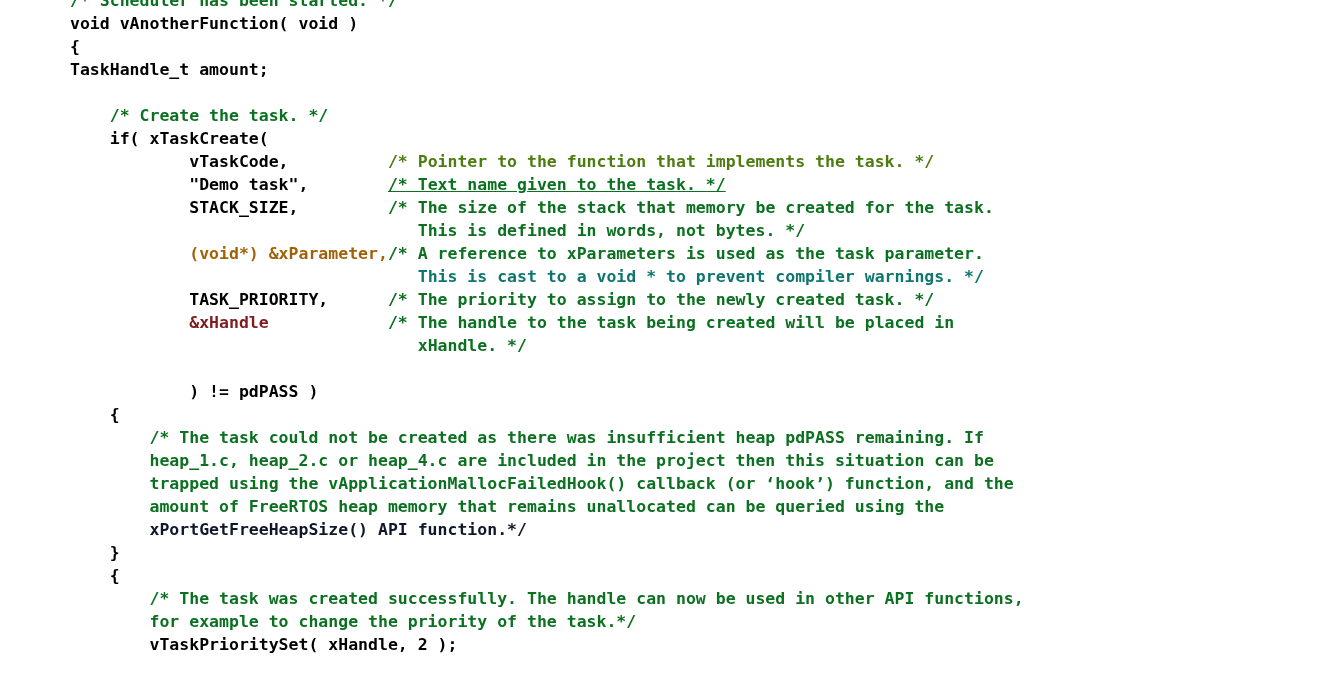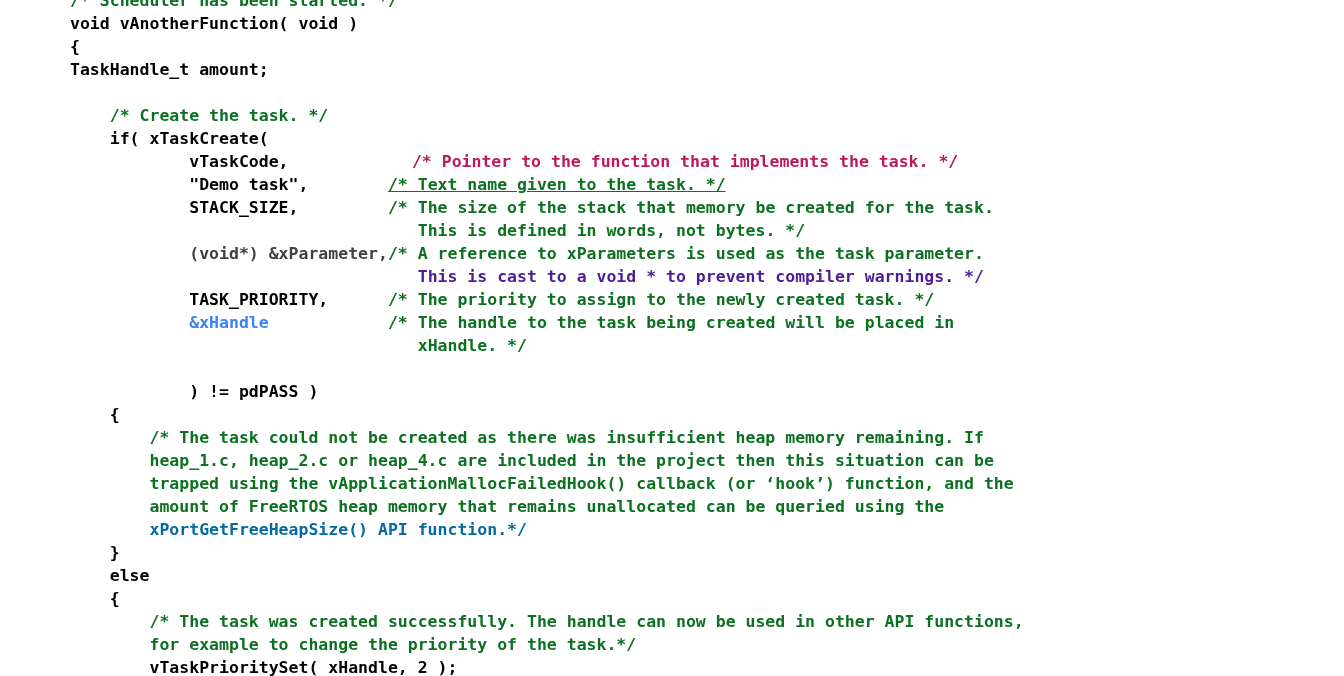--- a/index.html
+++ b/index.html
@@ -59,37 +59,36 @@
 
 <div id="code-listing">
   <div class="code-lines">
       <div class="line"><span class="seg tok-comment" style="color: rgb(11, 112, 32);">/* Scheduler has been started. */</span></div>
       <div class="line"><span class="seg tok-code" style="color: rgb(0, 0, 0);">void vAnotherFunction( void )</span></div>
       <div class="line"><span class="seg tok-code" style="color: rgb(0, 0, 0);">{</span></div>
       <div class="line"><span class="seg tok-code" style="color: rgb(0, 0, 0);">TaskHandle_t amount;</span></div>
       <div class="line blank">&nbsp;</div>
       <div class="line"><span class="seg tok-comment" style="color: rgb(11, 112, 32);">    /* Create the task. */</span></div>
       <div class="line"><span class="seg tok-code" style="color: rgb(0, 0, 0);">    if( xTaskCreate(</span></div>
-      <div class="line"><span class="seg tok-code" style="color: rgb(0, 0, 0);">            vTaskCode,          </span><span class="seg tok-comment" style="color: #be185d; margin-left: 24px;">/* Pointer to the function that implements the task. */</span></div>
+      <div class="line"><span class="seg tok-code" style="color: rgb(0, 0, 0);">            vTaskCode,          </span><span class="seg tok-comment" style="color: #4d7c0f;">/* Pointer to the function that implements the task. */</span></div>
       <div class="line"><span class="seg tok-code" style="color: rgb(0, 0, 0);">            "Demo task",        </span><span class="seg tok-comment" style="color: rgb(11, 112, 32); text-decoration: underline;">/* Text name given to the task. */</span></div>
       <div class="line"><span class="seg tok-code" style="color: rgb(0, 0, 0);">            STACK_SIZE,         </span><span class="seg tok-comment" style="color: rgb(11, 112, 32);">/* The size of the stack that memory be created for the task.</span></div>
       <div class="line"><span class="seg tok-code" style="color: rgb(0, 0, 0);">                                </span><span class="seg tok-comment" style="color: rgb(11, 112, 32);">   This is defined in words, not bytes. */</span></div>
-      <div class="line"><span class="seg tok-code" style="color: #404040;">            (void*) &amp;xParameter,</span><span class="seg tok-comment" style="color: rgb(11, 112, 32);">/* A reference to xParameters is used as the task parameter.</span></div>
-      <div class="line"><span class="seg tok-code" style="color: rgb(0, 0, 0);">                                </span><span class="seg tok-comment" style="color: #4c1d95;">   This is cast to a void * to prevent compiler warnings. */</span></div>
+      <div class="line"><span class="seg tok-code" style="color: #a16207;">            (void*) &amp;xParameter,</span><span class="seg tok-comment" style="color: rgb(11, 112, 32);">/* A reference to xParameters is used as the task parameter.</span></div>
+      <div class="line"><span class="seg tok-code" style="color: rgb(0, 0, 0);">                                </span><span class="seg tok-comment" style="color: #0f766e;">   This is cast to a void * to prevent compiler warnings. */</span></div>
       <div class="line"><span class="seg tok-code" style="color: rgb(0, 0, 0);">            TASK_PRIORITY,      </span><span class="seg tok-comment" style="color: rgb(11, 112, 32);">/* The priority to assign to the newly created task. */</span></div>
-      <div class="line"><span class="seg tok-code" style="color: #3b82f6;">            &amp;xHandle            </span><span class="seg tok-comment" style="color: rgb(11, 112, 32);">/* The handle to the task being created will be placed in</span></div>
+      <div class="line"><span class="seg tok-code" style="color: #7f1d1d;">            &amp;xHandle            </span><span class="seg tok-comment" style="color: rgb(11, 112, 32);">/* The handle to the task being created will be placed in</span></div>
       <div class="line"><span class="seg tok-code" style="color: rgb(0, 0, 0);">                                </span><span class="seg tok-comment" style="color: rgb(11, 112, 32);">   xHandle. */</span></div>
       <div class="line blank">&nbsp;</div>
       <div class="line"><span class="seg tok-code" style="color: rgb(0, 0, 0);">            ) != pdPASS )</span></div>
       <div class="line"><span class="seg tok-code" style="color: rgb(0, 0, 0);">    {</span></div>
-      <div class="line"><span class="seg tok-comment" style="color: rgb(11, 112, 32);">        /* The task could not be created as there was insufficient heap memory remaining. If</span></div>
+      <div class="line"><span class="seg tok-comment" style="color: rgb(11, 112, 32);">        /* The task could not be created as there was insufficient heap pdPASS remaining. If</span></div>
       <div class="line"><span class="seg tok-comment" style="color: rgb(11, 112, 32);">        heap_1.c, heap_2.c or heap_4.c are included in the project then this situation can be</span></div>
       <div class="line"><span class="seg tok-comment" style="color: rgb(11, 112, 32);">        trapped using the vApplicationMallocFailedHook() callback (or ‘hook’) function, and the</span></div>
       <div class="line"><span class="seg tok-comment" style="color: rgb(11, 112, 32);">        amount of FreeRTOS heap memory that remains unallocated can be queried using the</span></div>
-      <div class="line"><span class="seg tok-comment" style="color: #0369a1;">        xPortGetFreeHeapSize() API function.*/</span></div>
+      <div class="line"><span class="seg tok-comment" style="color: #0f172a;">        xPortGetFreeHeapSize() API function.*/</span></div>
       <div class="line"><span class="seg tok-code" style="color: rgb(0, 0, 0);">    }</span></div>
-      <div class="line"><span class="seg tok-code" style="color: rgb(0, 0, 0);">    else</span></div>
       <div class="line"><span class="seg tok-code" style="color: rgb(0, 0, 0);">    {</span></div>
       <div class="line"><span class="seg tok-comment" style="color: rgb(11, 112, 32);">        /* The task was created successfully. The handle can now be used in other API functions,</span></div>
       <div class="line"><span class="seg tok-comment" style="color: rgb(11, 112, 32);">        for example to change the priority of the task.*/</span></div>
       <div class="line"><span class="seg tok-code" style="color: rgb(0, 0, 0);">        vTaskPrioritySet( xHandle, 2 );</span></div>
     </div>
 </div>
 
 </body></html>

